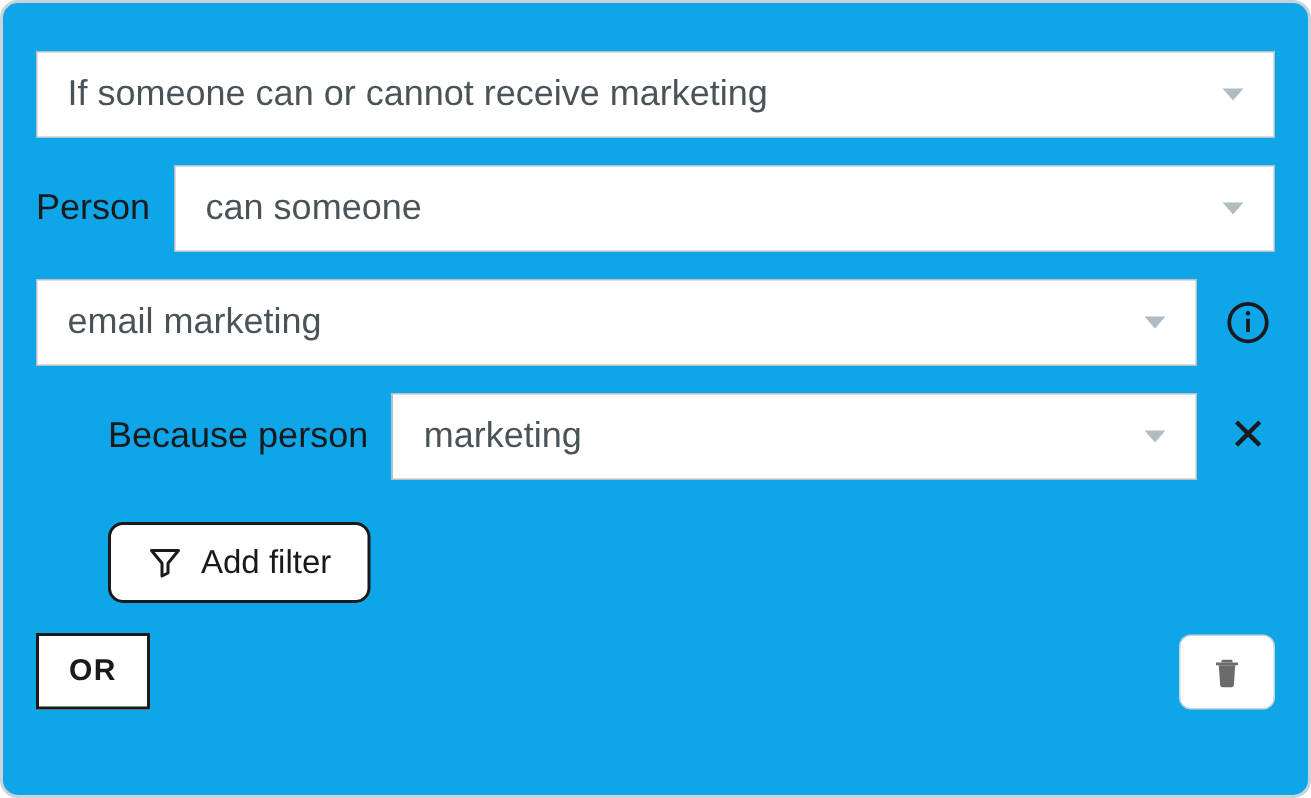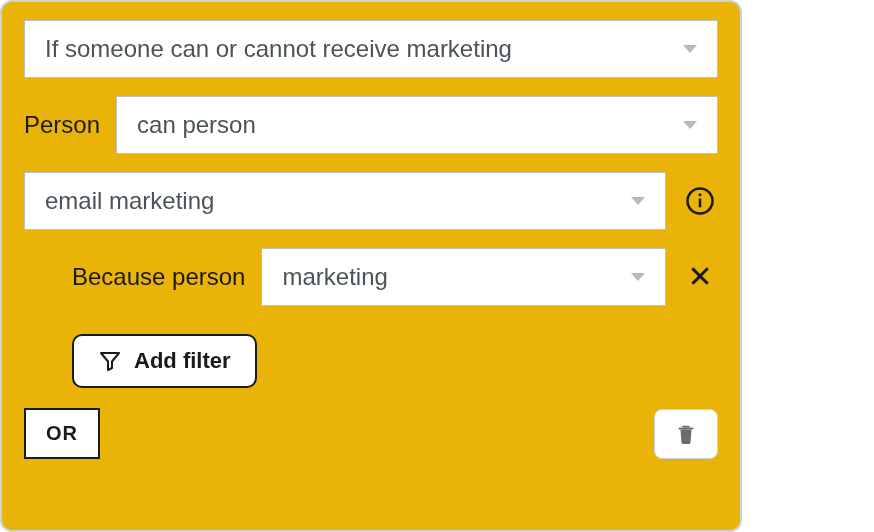--- a/index.html
+++ b/index.html
@@ -6,26 +6,26 @@
       box-sizing: border-box;
       margin: 0;
       padding: 0;
     }
     body {
       font-family: -apple-system, BlinkMacSystemFont, "Segoe UI", Helvetica, Arial, sans-serif;
       background: #fff;
       padding: 0;
     }
     .filter-panel {
-      width: 742px;
+      width: 874px;
       height: 532px;
       border: 2px solid #c9d3d8;
       border-radius: 12px;
-      padding: 18px 22px 22px 22px;
-      background: #eab308;
+      padding: 32px 22px 22px 22px;
+      background: #0ea5e9;
     }
     .row {
       display: flex;
       align-items: center;
       margin-bottom: 18px;
       gap: 16px;
     }
     .row.indented {
       padding-left: 48px;
     }
@@ -80,21 +80,21 @@
       display: inline-flex;
       align-items: center;
       gap: 12px;
       border: 2px solid #1a1a1a;
       border-radius: 10px;
       padding: 12px 24px;
       background: #fff;
       cursor: pointer;
       font-size: 22px;
       color: #1a1a1a;
-      font-weight: 700;
+      font-weight: 400;
     }
     .funnel-svg {
       width: 24px;
       height: 24px;
     }
     .bottom-row {
       display: flex;
       align-items: center;
       justify-content: space-between;
       margin-top: 20px;
@@ -138,21 +138,21 @@
   <div class="row">
     <div class="select-box">
       <span class="value">If someone can or cannot receive marketing</span>
       <span class="chevron"></span>
     </div>
   </div>
 
   <div class="row">
     <span class="label-text">Person</span>
     <div class="select-box">
-      <span class="value">can person</span>
+      <span class="value">can someone</span>
       <span class="chevron"></span>
     </div>
   </div>
 
   <div class="row row-channel">
     <div class="select-box">
       <span class="value">email marketing</span>
       <span class="chevron"></span>
     </div>
     <div class="icon-slot">

